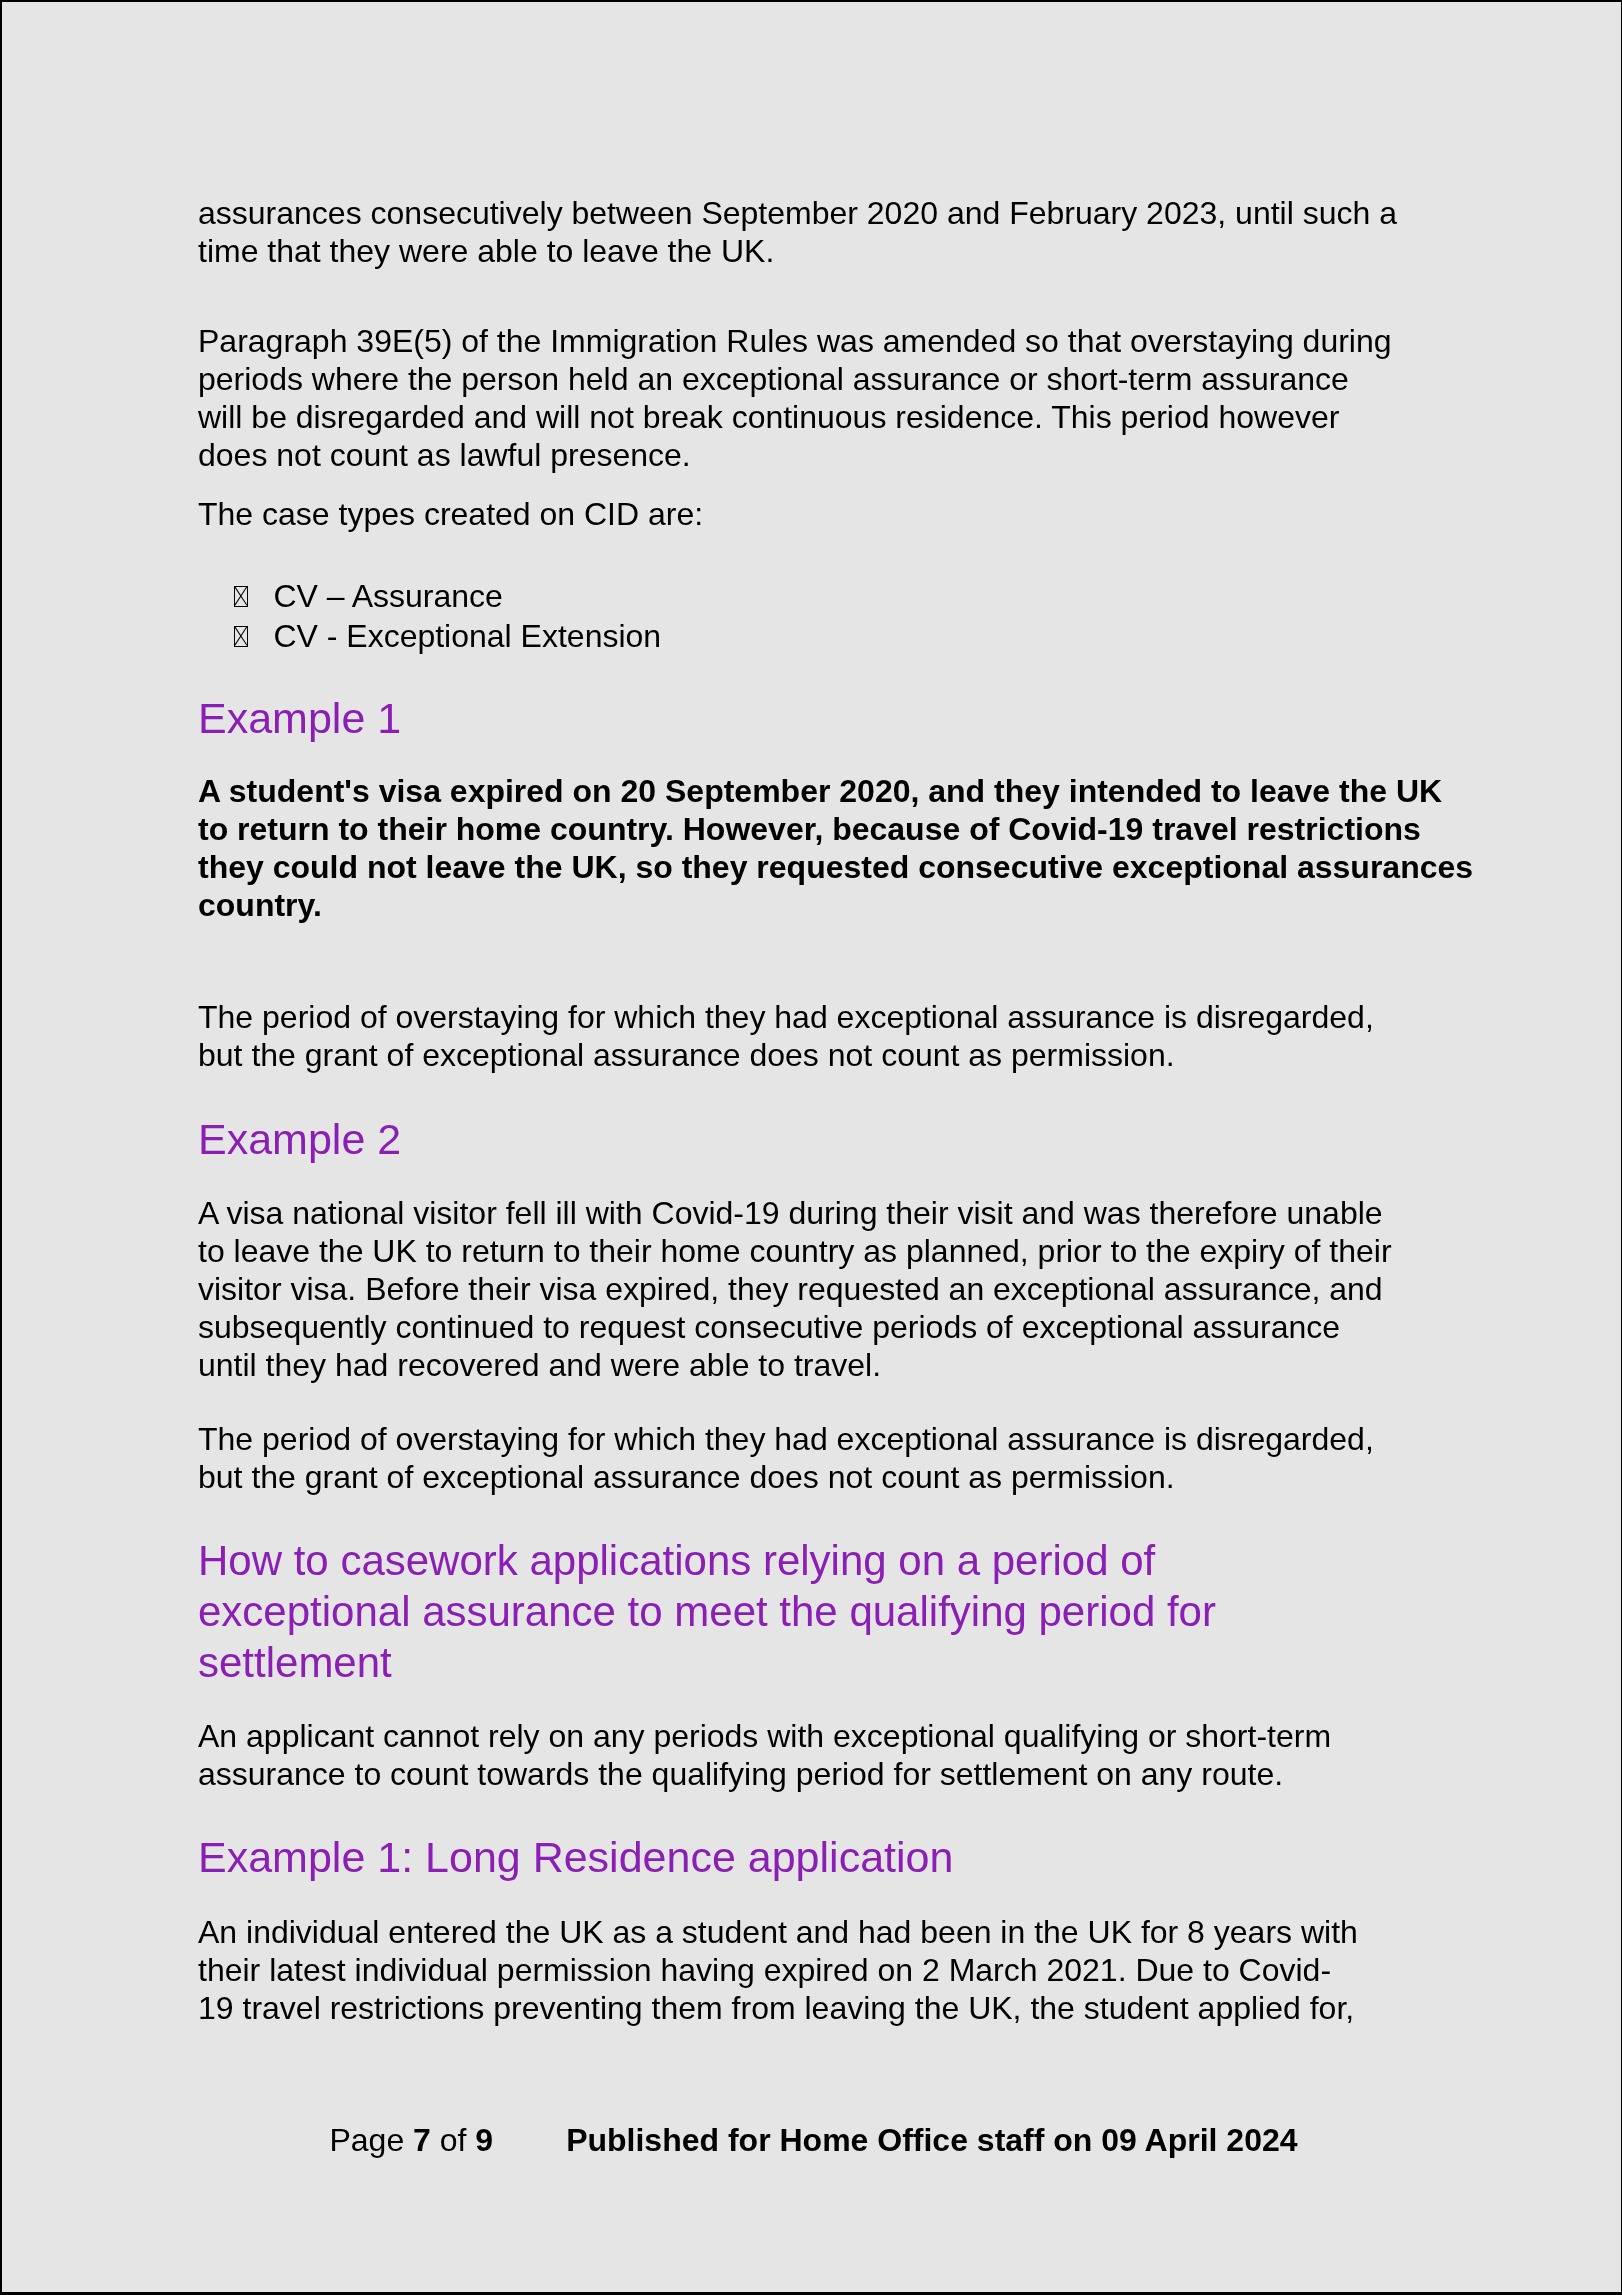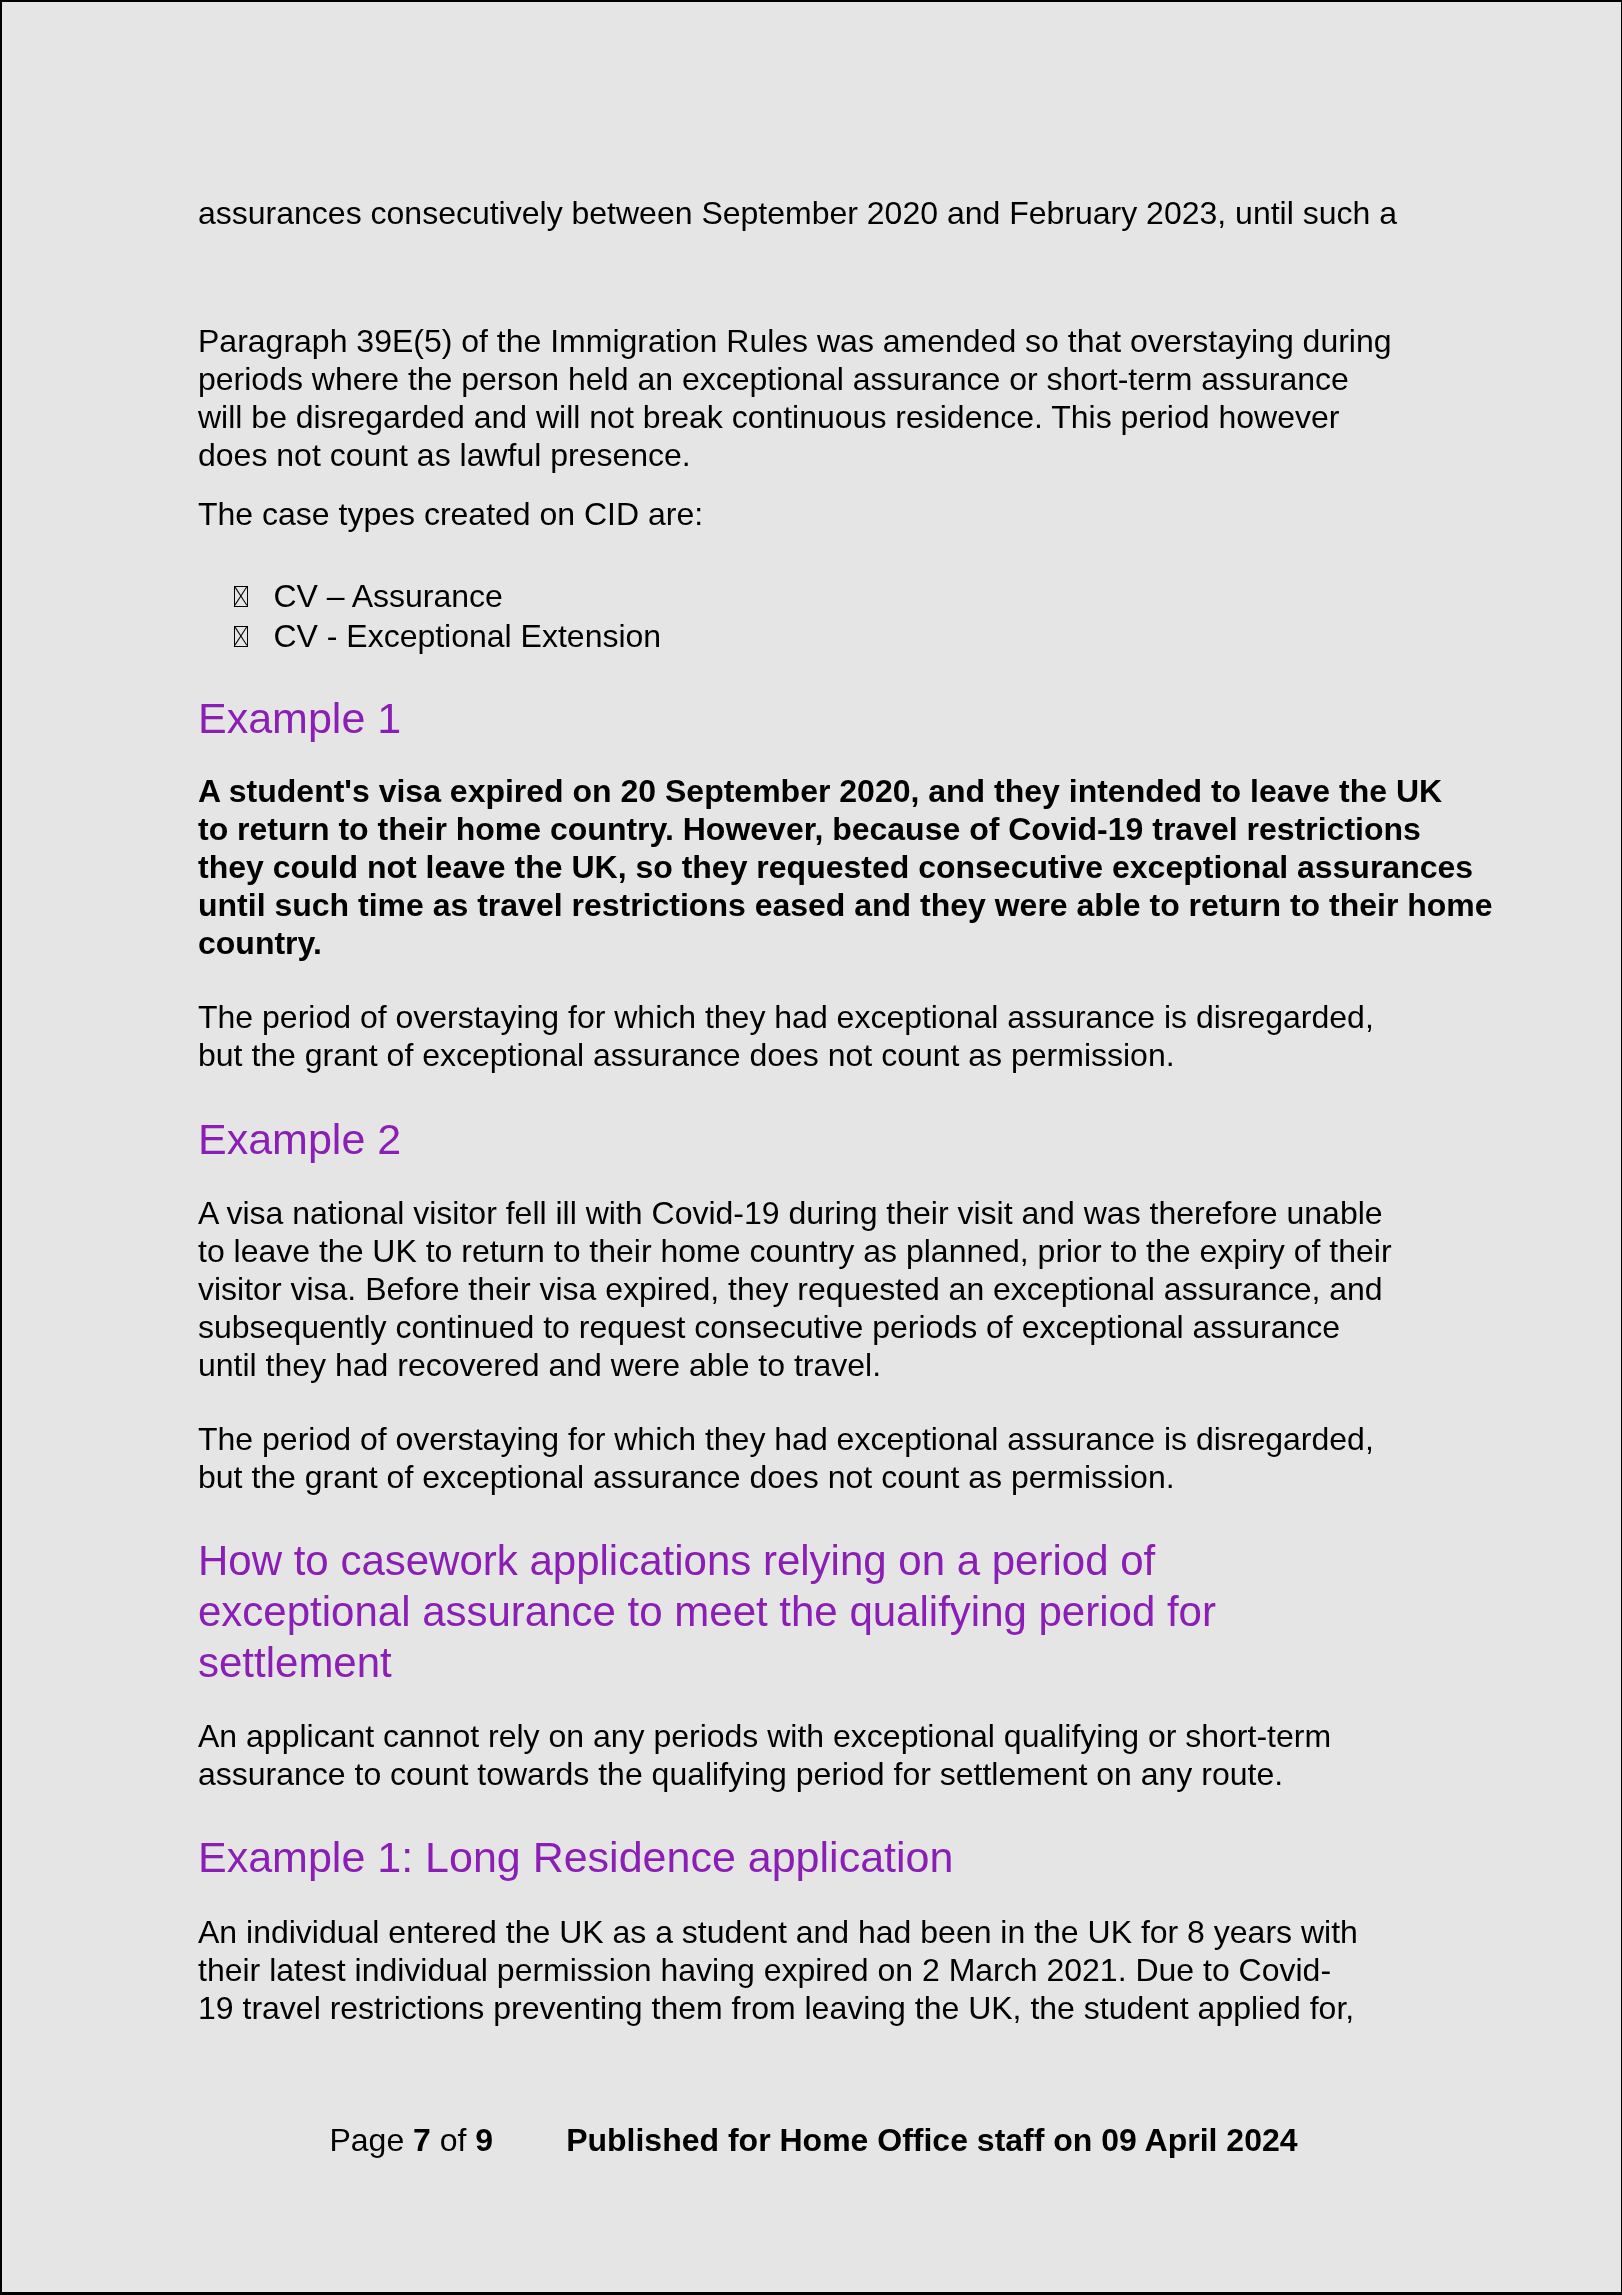--- a/index.html
+++ b/index.html
@@ -21,20 +21,21 @@
   .footer .pg { margin-right:73px; }
   .footer b { font-weight:bold; }
 </style>
 </head>
 <body>
 
 <div class="page">
 
   <div class="blk p" style="top:192px;">
     <span class="ln">assurances consecutively between September 2020 and February 2023, until such a</span>
+    <span class="ln">time that they were able to leave the UK.</span>
   </div>
 
   <div class="blk p" style="top:288px;margin-top:32px;">
     <span class="ln">Paragraph 39E(5) of the Immigration Rules was amended so that overstaying during</span>
     <span class="ln">periods where the person held an exceptional assurance or short-term assurance</span>
     <span class="ln">will be disregarded and will not break continuous residence. This period however</span>
     <span class="ln">does not count as lawful presence.</span>
   </div>
 
   <div class="blk p" style="top:493px;">
@@ -51,21 +52,20 @@
       <span>CV - Exceptional Extension</span>
     </li>
   </ul>
 
   <h2 class="blk h2" style="top:691px;">Example 1</h2>
 
   <div class="blk p" style="top:770px;font-weight:bold;">
     <span class="ln">A student's visa expired on 20 September 2020, and they intended to leave the UK</span>
     <span class="ln">to return to their home country. However, because of Covid-19 travel restrictions</span>
     <span class="ln">they could not leave the UK, so they requested consecutive exceptional assurances</span>
-    <span class="ln">until such time as travel restrictions eased and they were able to return to their home</span>
     <span class="ln">country.</span>
   </div>
 
   <div class="blk p" style="top:996px;">
     <span class="ln">The period of overstaying for which they had exceptional assurance is disregarded,</span>
     <span class="ln">but the grant of exceptional assurance does not count as permission.</span>
   </div>
 
   <h2 class="blk h2" style="top:1112px;">Example 2</h2>
 

